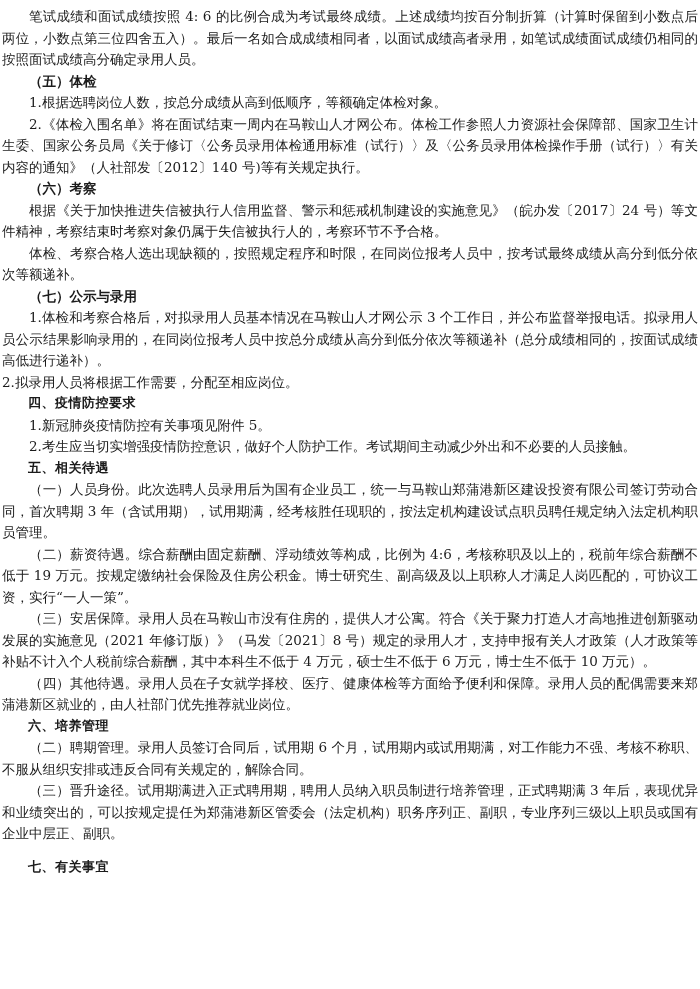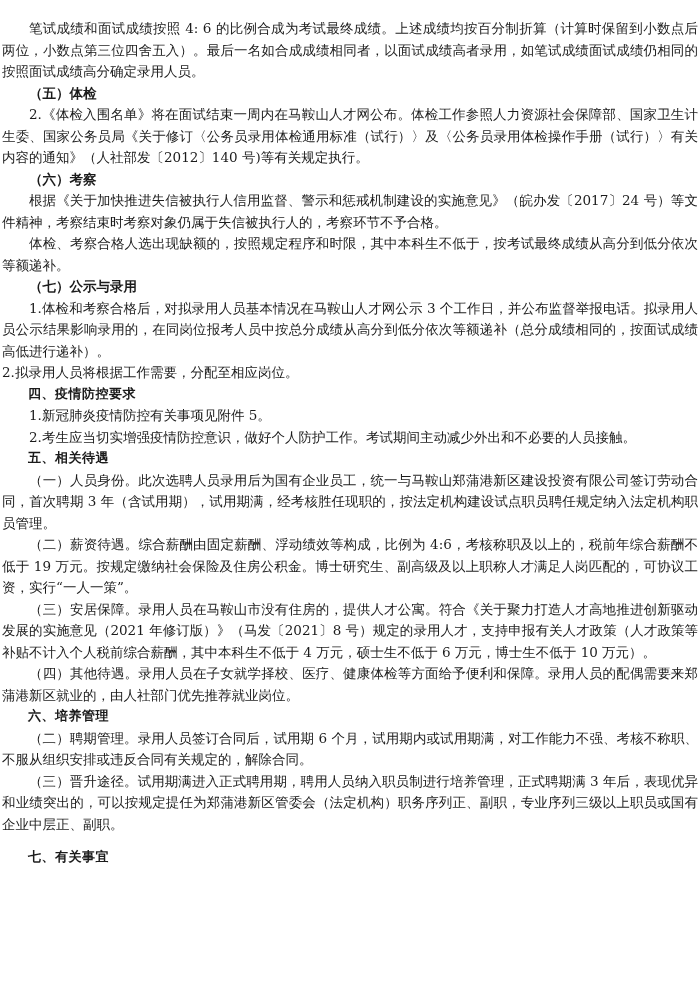--- a/index.html
+++ b/index.html
@@ -7,21 +7,21 @@
     padding: 0;
     background: #ffffff;
   }
   .page {
     position: relative;
     width: 700px;
     height: 989px;
     margin: 0 auto;
     background: #ffffff;
     box-sizing: border-box;
-    padding: 18px 2px 0 2px;
+    padding: 6px 2px 0 2px;
     overflow: hidden;
     color: #1b1b1b;
     font-family: "DejaVu Serif", "Liberation Serif", serif;
     font-size: 13.5px;
     line-height: 21.5px;
     text-align: justify;
     text-justify: inter-ideograph;
   }
   .block { margin: 0; }
   .para { text-indent: 2em; }
@@ -40,24 +40,25 @@
   }
   .gap { margin-top: 12px; }
 </style>
 </head>
 <body>
 
 <div class="page">
   <div id="blocks-container">
       <div class="block para">笔试成绩和面试成绩按照 4: 6 的比例合成为考试最终成绩。上述成绩均按百分制折算（计算时保留到小数点后两位，小数点第三位四舍五入）。最后一名如合成成绩相同者，以面试成绩高者录用，如笔试成绩面试成绩仍相同的按照面试成绩高分确定录用人员。</div>
       <div class="block h2">（五）体检</div>
+      <div class="block para">1.根据选聘岗位人数，按总分成绩从高到低顺序，等额确定体检对象。</div>
       <div class="block para">2.《体检入围名单》将在面试结束一周内在马鞍山人才网公布。体检工作参照人力资源社会保障部、国家卫生计生委、国家公务员局《关于修订〈公务员录用体检通用标准（试行）〉及〈公务员录用体检操作手册（试行）〉有关内容的通知》（人社部发〔2012〕140 号)等有关规定执行。</div>
       <div class="block h2">（六）考察</div>
       <div class="block para">根据《关于加快推进失信被执行人信用监督、警示和惩戒机制建设的实施意见》（皖办发〔2017〕24 号）等文件精神，考察结束时考察对象仍属于失信被执行人的，考察环节不予合格。</div>
-      <div class="block para">体检、考察合格人选出现缺额的，按照规定程序和时限，其中本科生不低于，按考试最终成绩从高分到低分依次等额递补。</div>
+      <div class="block para">体检、考察合格人选出现缺额的，按照规定程序和时限，在同岗位报考人员中，按考试最终成绩从高分到低分依次等额递补。</div>
       <div class="block h2">（七）公示与录用</div>
       <div class="block para">1.体检和考察合格后，对拟录用人员基本情况在马鞍山人才网公示 3 个工作日，并公布监督举报电话。拟录用人员公示结果影响录用的，在同岗位报考人员中按总分成绩从高分到低分依次等额递补（总分成绩相同的，按面试成绩高低进行递补）。</div>
       <div class="block para-flush">2.拟录用人员将根据工作需要，分配至相应岗位。</div>
       <div class="block h1">四、疫情防控要求</div>
       <div class="block para">1.新冠肺炎疫情防控有关事项见附件 5。</div>
       <div class="block para">2.考生应当切实增强疫情防控意识，做好个人防护工作。考试期间主动减少外出和不必要的人员接触。</div>
       <div class="block h1">五、相关待遇</div>
       <div class="block para">（一）人员身份。此次选聘人员录用后为国有企业员工，统一与马鞍山郑蒲港新区建设投资有限公司签订劳动合同，首次聘期 3 年（含试用期），试用期满，经考核胜任现职的，按法定机构建设试点职员聘任规定纳入法定机构职员管理。</div>
       <div class="block para">（二）薪资待遇。综合薪酬由固定薪酬、浮动绩效等构成，比例为 4:6，考核称职及以上的，税前年综合薪酬不低于 19 万元。按规定缴纳社会保险及住房公积金。博士研究生、副高级及以上职称人才满足人岗匹配的，可协议工资，实行“一人一策”。</div>
       <div class="block para">（三）安居保障。录用人员在马鞍山市没有住房的，提供人才公寓。符合《关于聚力打造人才高地推进创新驱动发展的实施意见（2021 年修订版）》（马发〔2021〕8 号）规定的录用人才，支持申报有关人才政策（人才政策等补贴不计入个人税前综合薪酬，其中本科生不低于 4 万元，硕士生不低于 6 万元，博士生不低于 10 万元）。</div>

